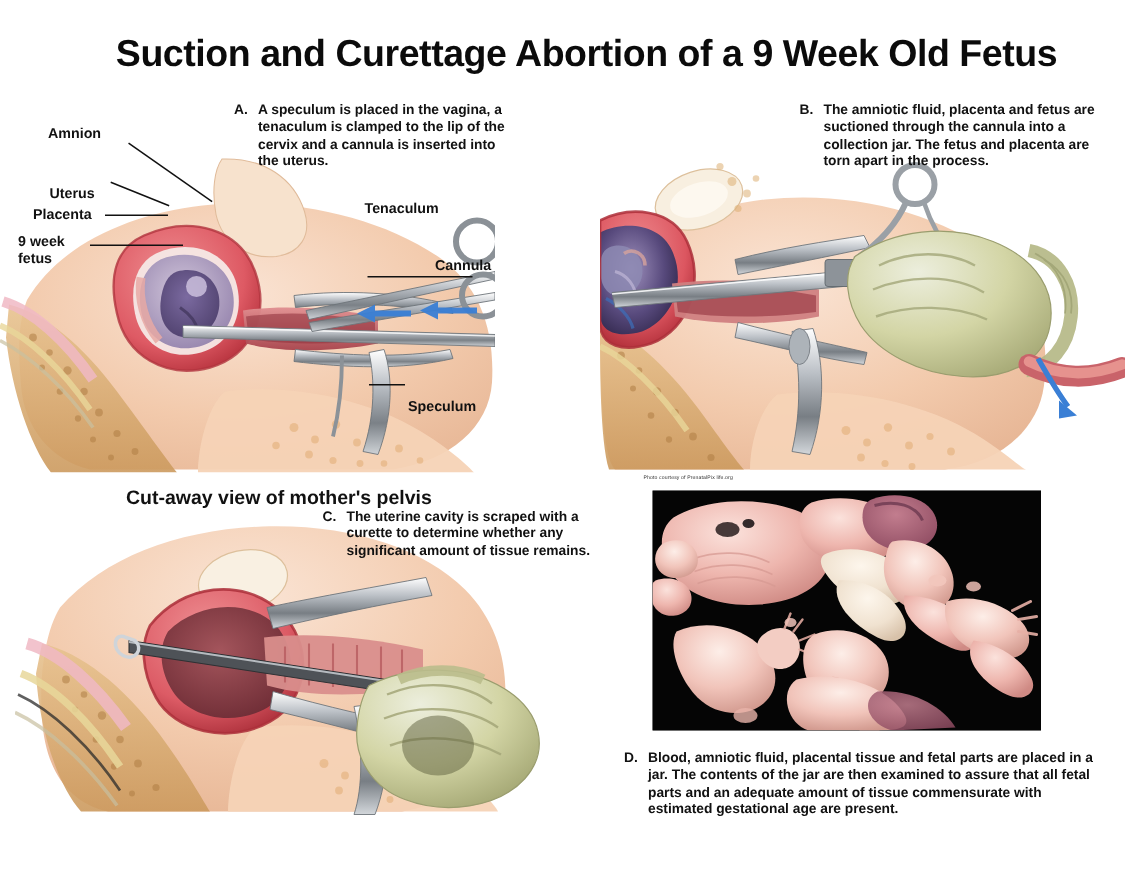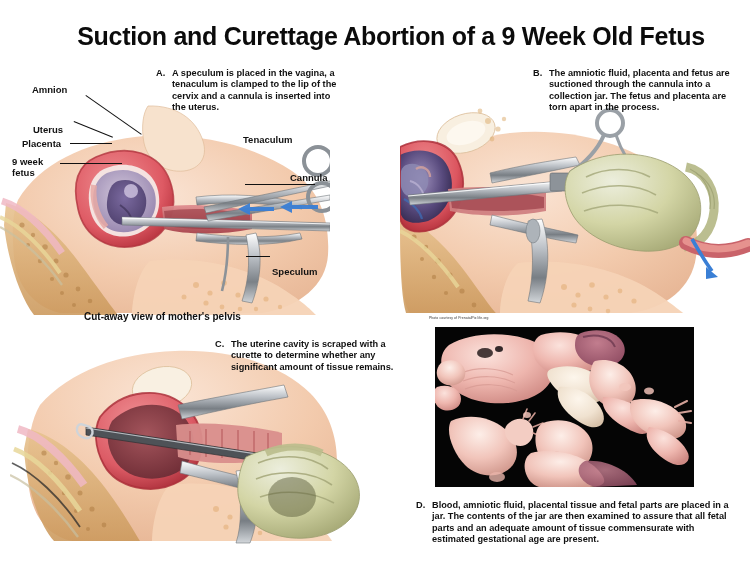--- a/index.html
+++ b/index.html
@@ -235,21 +235,21 @@
 <div class="leader" style="left:245px; top:184px; width:70px;"></div>
 
 <div class="label" style="left:272px; top:266px;">Speculum</div>
 <div class="leader" style="left:246px; top:256px; width:24px;"></div>
 
 <div class="caption" style="left:156px; top:68px; width:185px;">
   <span class="letter">A.</span>
   <span class="body">A speculum is placed in the vagina, a tenaculum is clamped to the lip of the cervix and a cannula is inserted into the uterus.</span>
 </div>
 
-<div class="label" style="left:84px; top:311px; font-size:10px;">Cut-away view of mother's pelvis</div>
+<div class="label" style="left:84px; top:326px; font-size:13px;">Cut-away view of mother's pelvis</div>
 
 <div class="panel" id="panel-b-art" style="left:400px; top:95px; width:350px; height:220px;">
   <svg width="350" height="220" viewBox="0 0 350 220" xmlns="http://www.w3.org/2000/svg">
     <defs>
       <radialGradient id="bSkin" cx="42%" cy="32%" r="78%">
         <stop offset="0%" stop-color="#fae3d3"></stop>
         <stop offset="60%" stop-color="#f2c8a9"></stop>
         <stop offset="100%" stop-color="#e6b391"></stop>
       </radialGradient>
       <linearGradient id="bBone" x1="0" y1="0" x2="0" y2="1">

